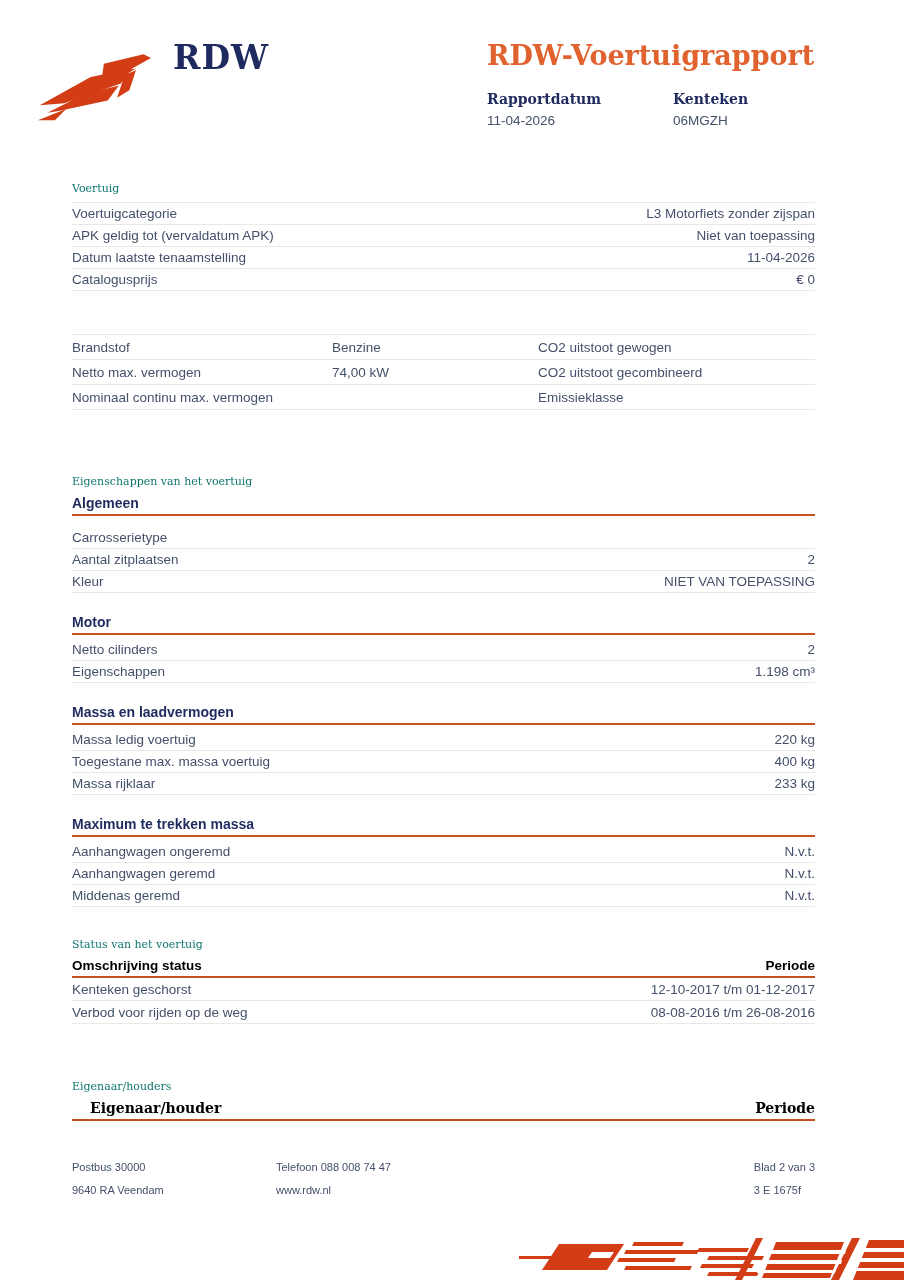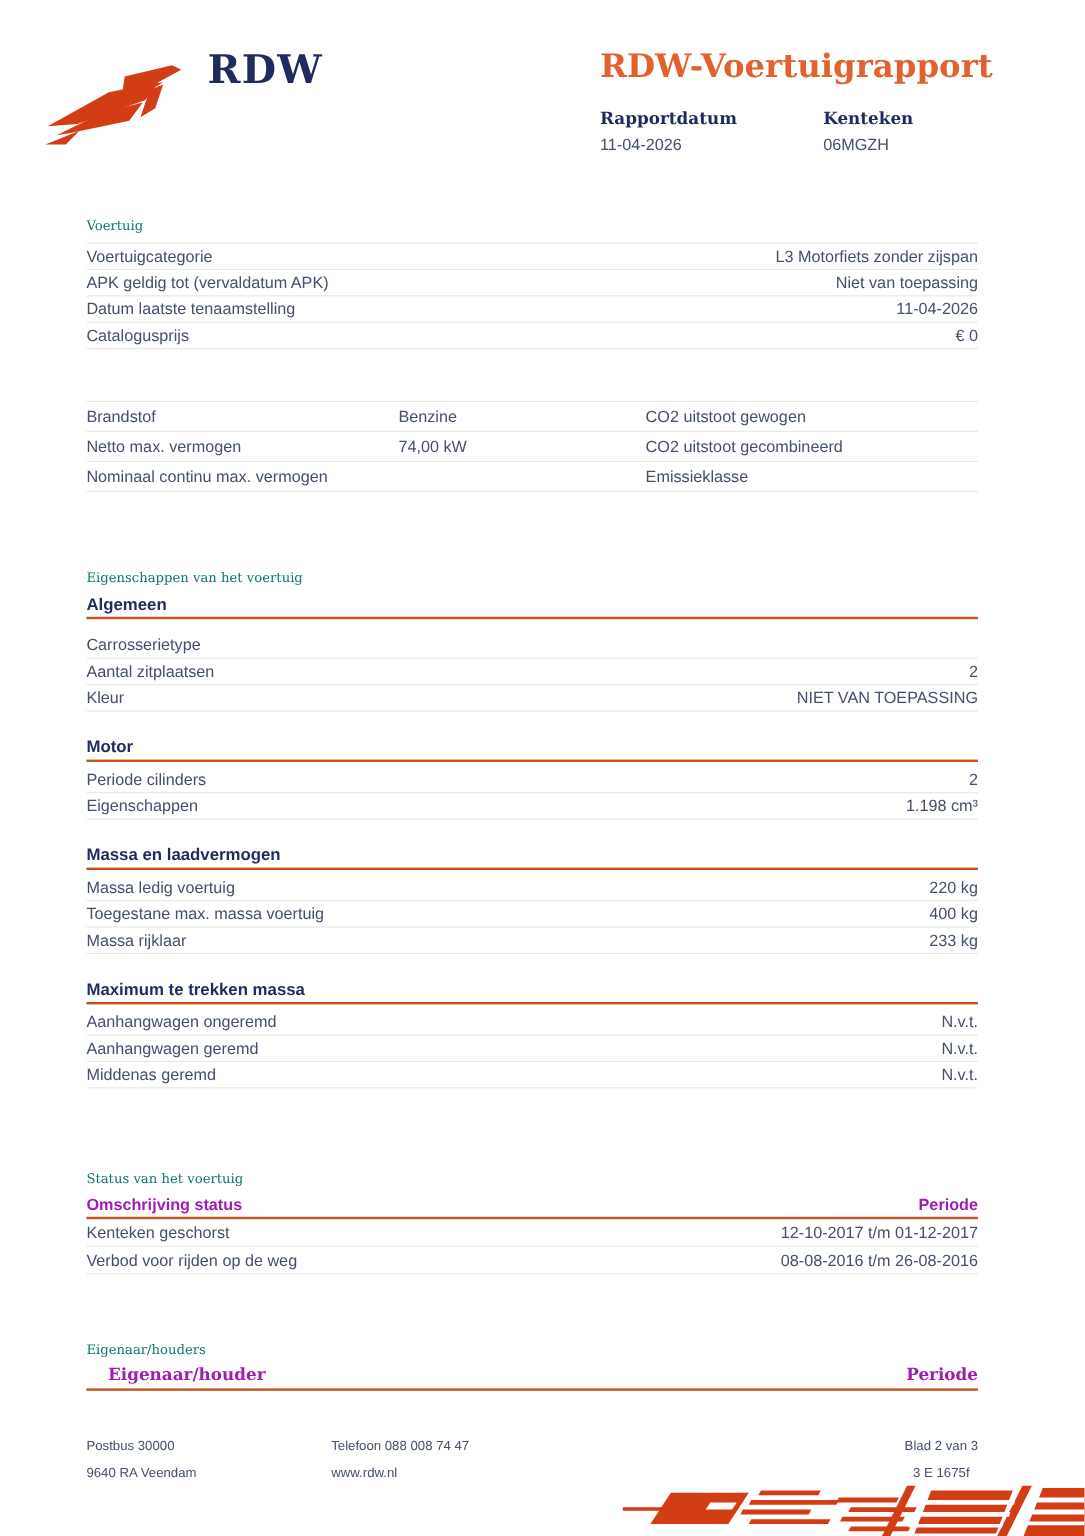--- a/index.html
+++ b/index.html
@@ -11,21 +11,21 @@
   .content { padding:0 89px 0 72px; }
 
   
   .hdr { position:relative; height:162px; }
   .logo-mark { position:absolute; left:36px; top:54px; width:132px; height:78px; }
   .logo-word {
     position:absolute; left:173px; top:38px;
     font-family:"DejaVu Serif", serif; font-weight:700; font-size:33px;
     color:#1F2A5E; letter-spacing:1px;
   }
-  .title-block { position:absolute; left:500px; top:40px; width:320px; }
+  .title-block { position:absolute; left:487px; top:40px; width:320px; }
   .doc-title {
     margin:0; font-family:"DejaVu Serif", serif; font-weight:700;
     font-size:27px; color:#E0622F; white-space:nowrap;
   }
   .meta { display:flex; margin-top:20px;gap:48px; }
   .meta-col { width:138px; }
   .meta-col:last-child { width:auto; }
   .meta-label { font-family:"DejaVu Serif", serif; font-weight:700; font-size:14px; color:#1F2A5E; }
   .meta-value { font-size:13.5px; margin-top:6px; }
 
@@ -53,41 +53,41 @@
     border-bottom:1px solid #E9E9E9; font-size:13.5px;
   }
   .row3 .c1 { width:246px; }
   .row3 .c2 { width:192px; }
   .row3 .c3 { flex:1; }
   .row3 .c4 { text-align:right; }
 
   .sec-voertuig   { margin-top:20px; }
   .sec-milieu     { margin-top:43px; }
   .sec-eigensch   { margin-top:65px; }
-  .sec-status     { margin-top:69px; }
+  .sec-status     { margin-top:31px; }
   .sec-eigenaar   { margin-top:56px; }
 
   .sub { margin-top:21px; }
   .sub.first { margin-top:0; }
   .sub .tbl { margin-top:4px; }
   .sub.first .tbl { margin-top:11px; }
 
   .colhead {
     display:flex; justify-content:space-between; align-items:baseline;
-    font-weight:700; color:#a21caf; font-size:13.5px; margin-bottom:3px;
+    font-weight:700; color:#000000; font-size:13.5px; margin-bottom:3px;
   }
   .colhead.serif { font-family:"DejaVu Serif", serif; font-size:14px;margin-left:18px; }
   .sec-status .tbl .row, .sec-eigenaar .tbl .row { height:22px; }
 
   
   .ftr {
     margin-top:40px; display:grid; grid-template-columns:204px 1fr auto;
     row-gap:11px; font-size:11px;
   }
-  .ftr .right { text-align:center; }
+  .ftr .right { text-align:left; }
 
   
   .deco { position:absolute; right:0; bottom:0; width:390px; height:42px; }
 </style>
 </head>
 <body>
 
 <div class="page">
 
   <div class="hdr">
@@ -186,21 +186,21 @@
             <span class="val">NIET VAN TOEPASSING</span>
           </div>
         </div>
       </div>
 
       <div class="sub">
         <h3 class="sub-title">Motor</h3>
         <div class="rule"></div>
         <div class="tbl">
           <div class="row">
-            <span class="lbl">Periode cilinders</span>
+            <span class="lbl">Netto cilinders</span>
             <span class="val">2</span>
           </div>
           <div class="row">
             <span class="lbl">Eigenschappen</span>
             <span class="val">1.198 cm³</span>
           </div>
         </div>
       </div>
 
       <div class="sub">

